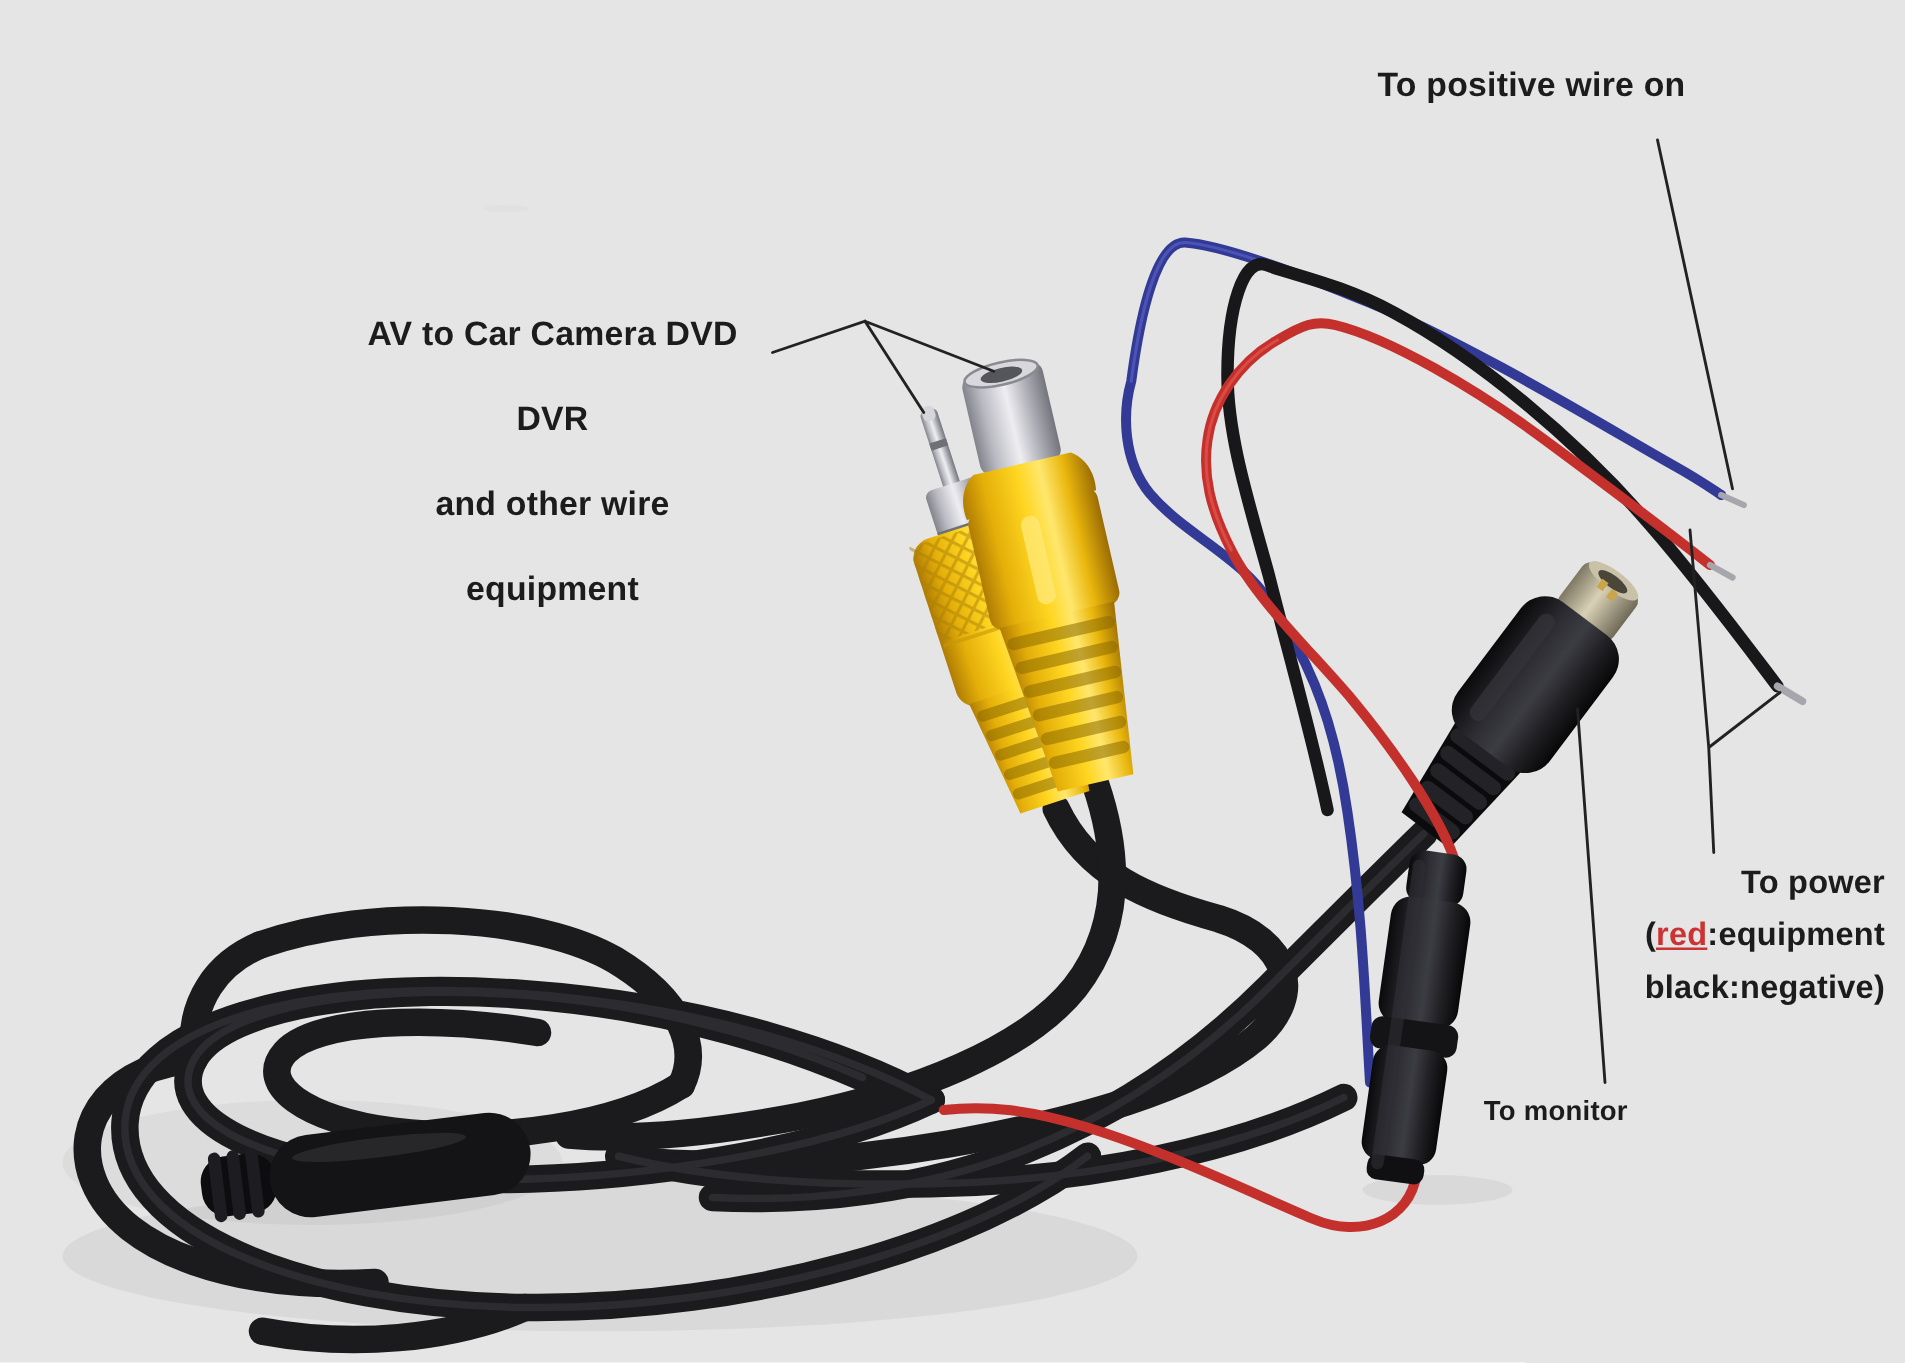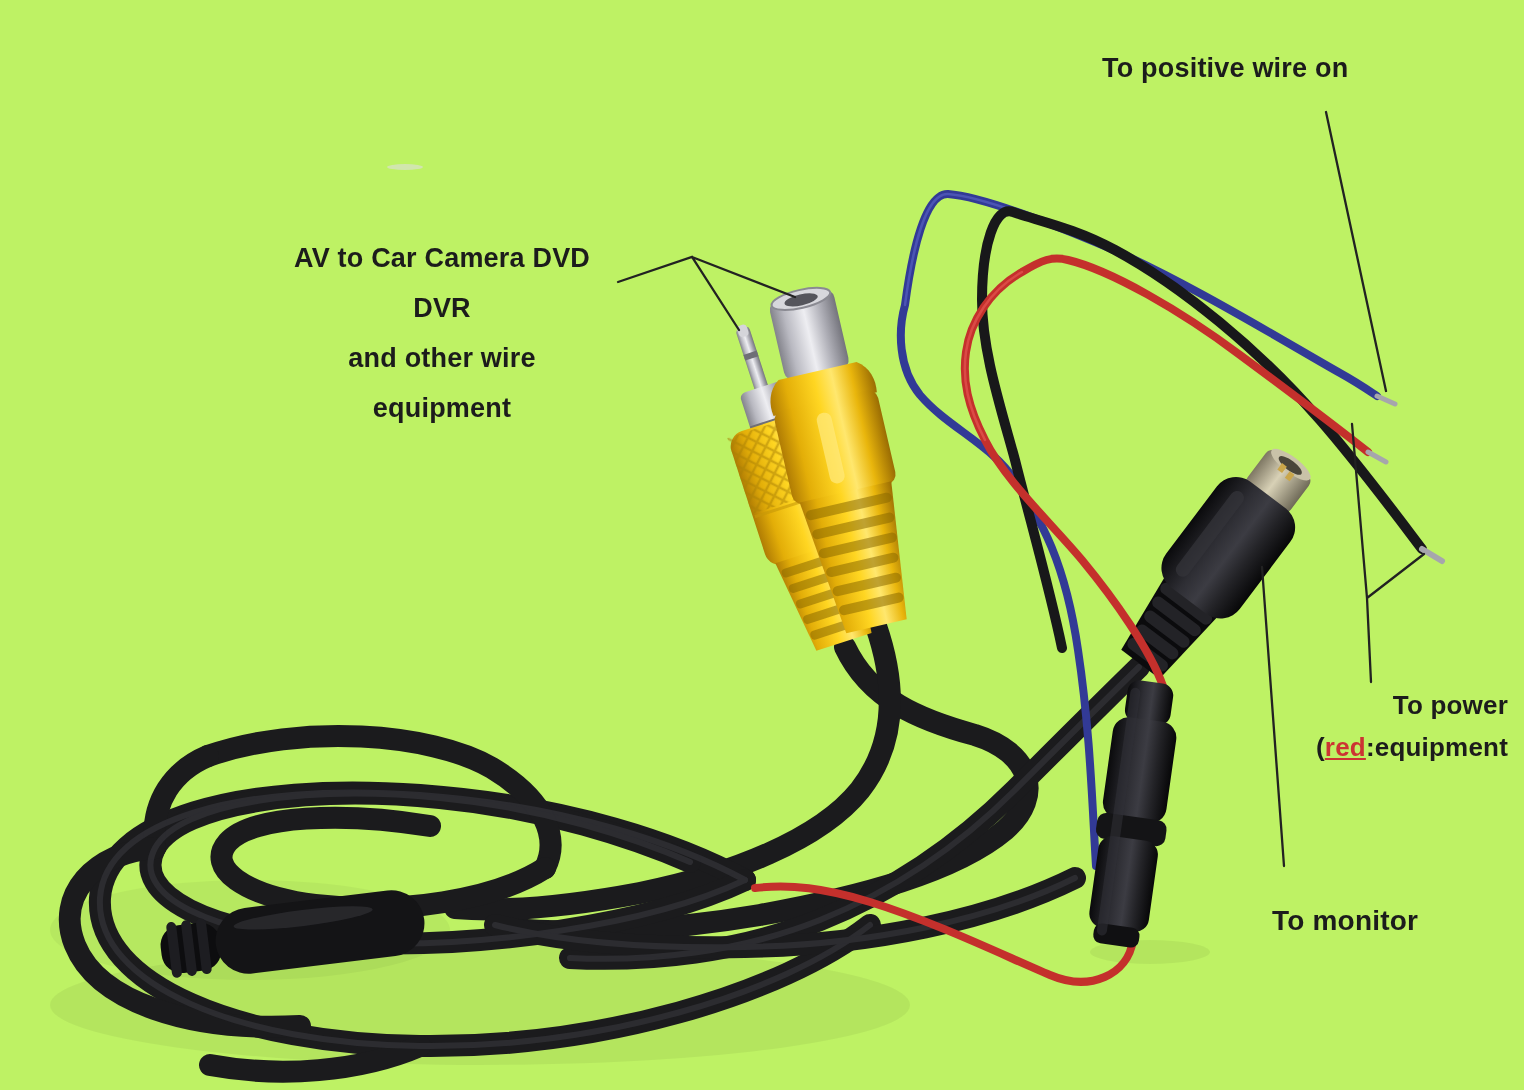--- a/index.html
+++ b/index.html
@@ -1,30 +1,30 @@
 <!DOCTYPE html>
 <html><head>
 <meta charset="utf-8">
 <style>
   html,body{margin:0;padding:0;background:#ffffff;}
   .stage{
-    position:relative;width:1524px;height:1090px;background:#bef264;overflow:hidden;
+    position:relative;width:1524px;height:1090px;background:#e5e5e5;overflow:hidden;
     font-family:"Liberation Sans",sans-serif;
   }
   .photo-svg{position:absolute;left:0;top:0;}
   .label{
     position:absolute;color:#1c1c1c;font-weight:700;letter-spacing:.2px;
     -webkit-font-smoothing:antialiased;
   }
   .label-reverse{left:1102px;top:44px;width:250px;font-size:27px;line-height:48px;text-align:left;}
-  .label-av{left:283px;top:233px;width:318px;font-size:27px;line-height:50px;text-align:center;}
+  .label-av{left:283px;top:233px;width:318px;font-size:27px;line-height:68px;text-align:center;}
   .label-power{left:1308px;top:684px;width:200px;font-size:26px;line-height:42px;text-align:right;}
   .label-power .indent{margin-left:17px;}
   .red-word{color:#cc3333;text-decoration:underline;}
-  .label-monitor{left:1272px;top:876px;font-size:28px;margin-top:29px;}
+  .label-monitor{left:1187px;top:876px;font-size:22px;}
 </style>
 </head>
 <body>
 
 <div class="stage">
 
 <svg class="photo-svg" width="1524" height="1090" viewBox="0 0 1524 1090">
   <defs>
     <linearGradient id="gYellow" x1="0" y1="0" x2="1" y2="0">
       <stop offset="0" stop-color="#b07c04"></stop>
@@ -179,19 +179,20 @@
   </div>
 
   <div class="label label-av">
     <div>AV to Car Camera DVD DVR</div>
     <div>and other wire equipment</div>
   </div>
 
   <div class="label label-power">
     <div class="indent">To power</div>
     <div><span>(</span><span class="red-word">red</span><span>:equipment</span></div>
+    <div>black:negative)</div>
   </div>
 
   <div class="label label-monitor">
     <span>To monitor</span>
   </div>
 
 </div>
 
 </body></html>

